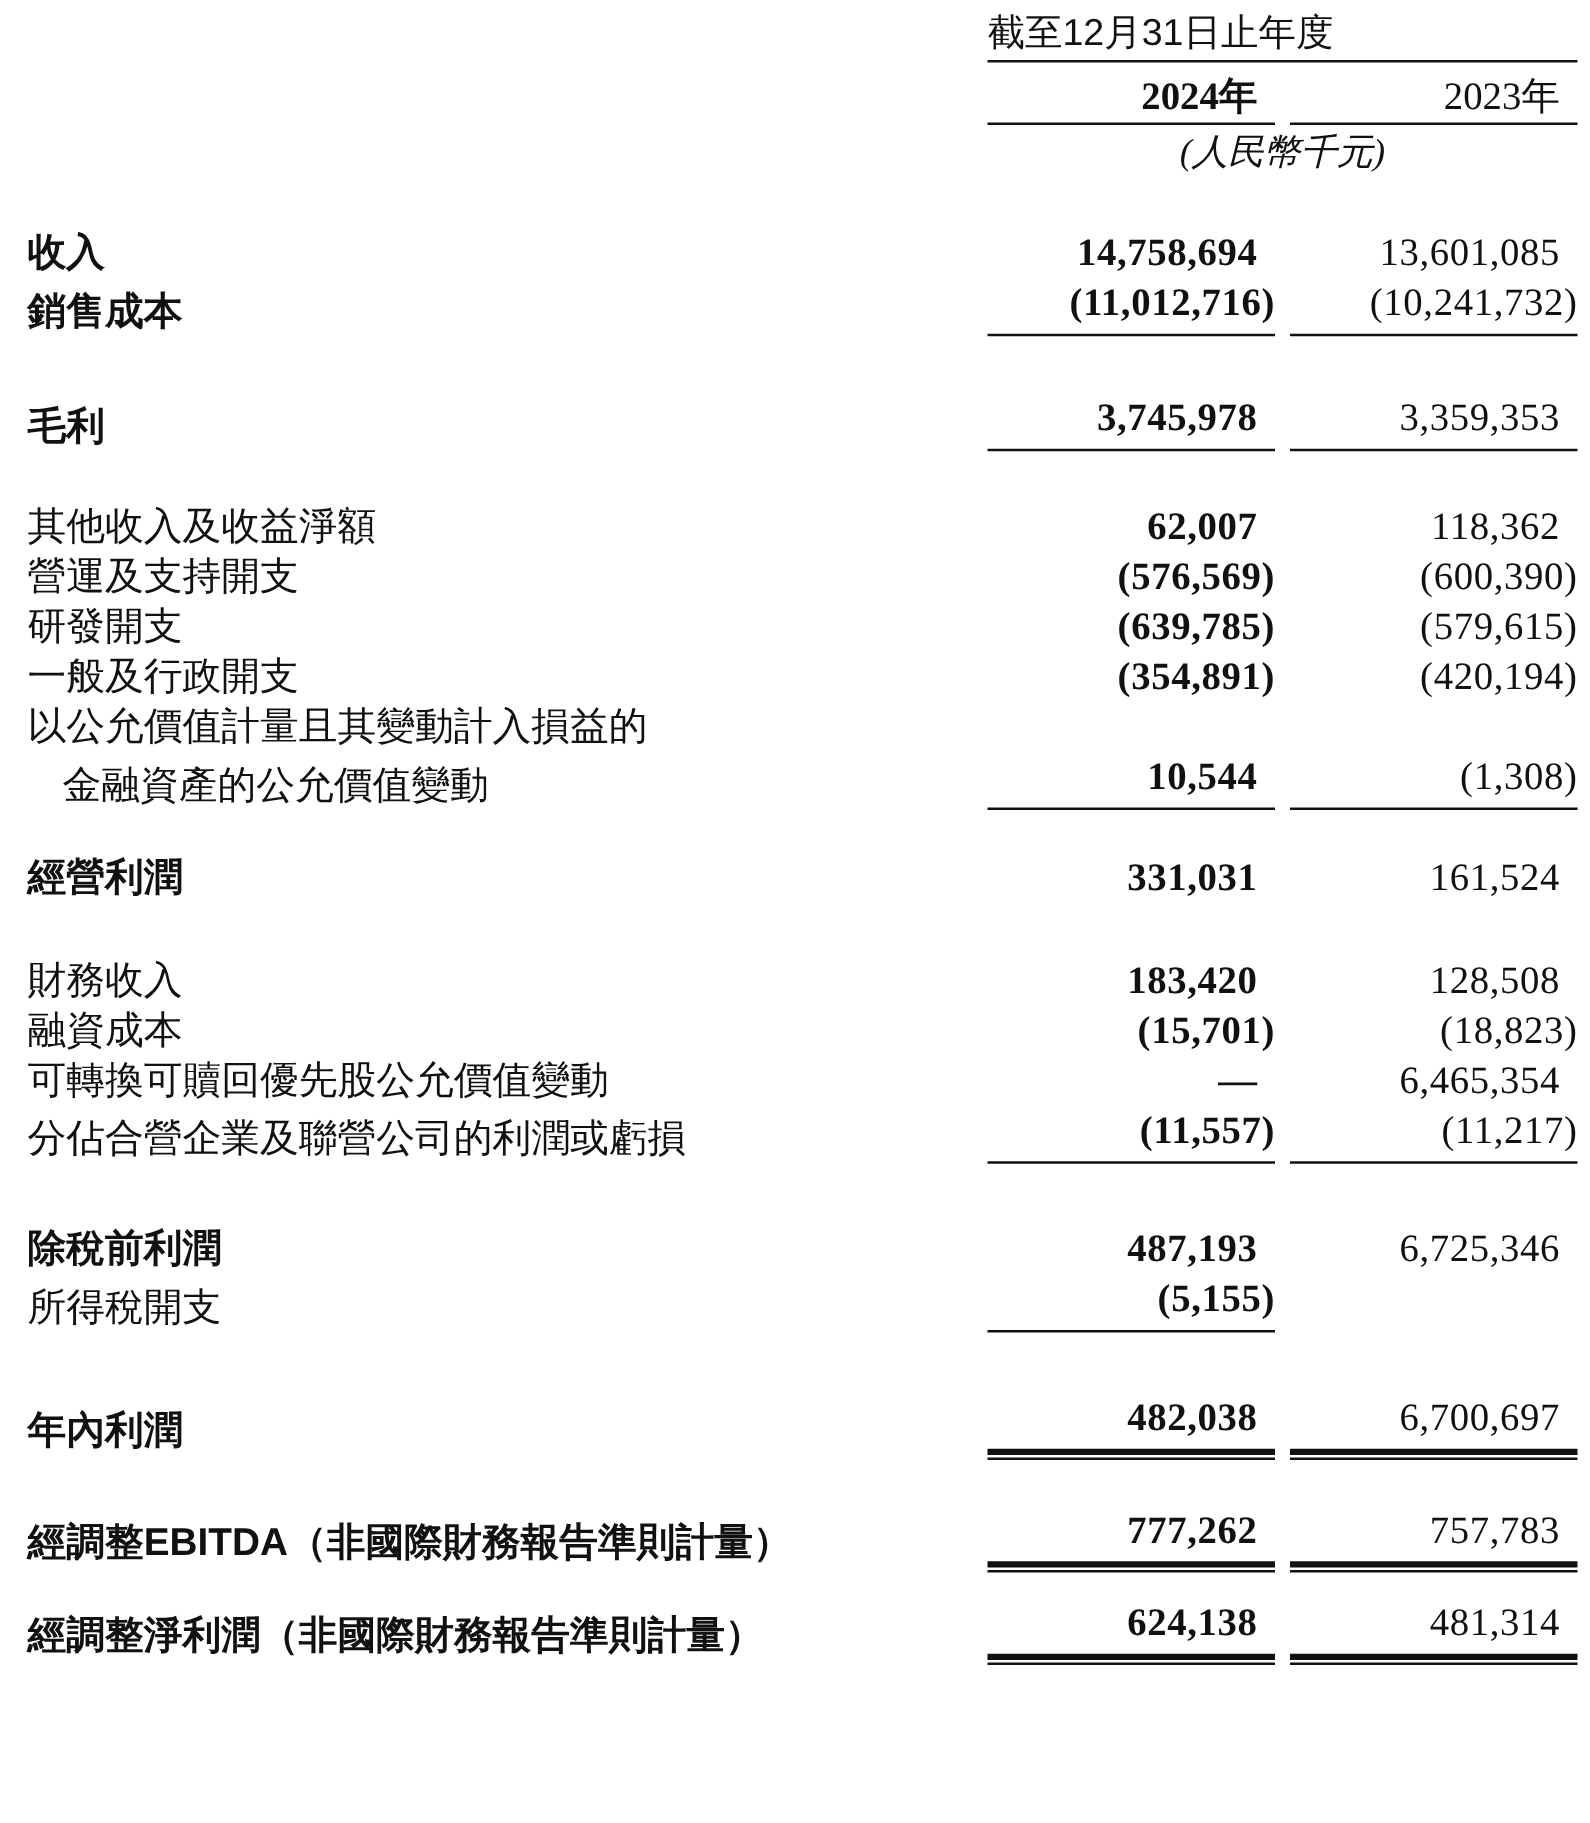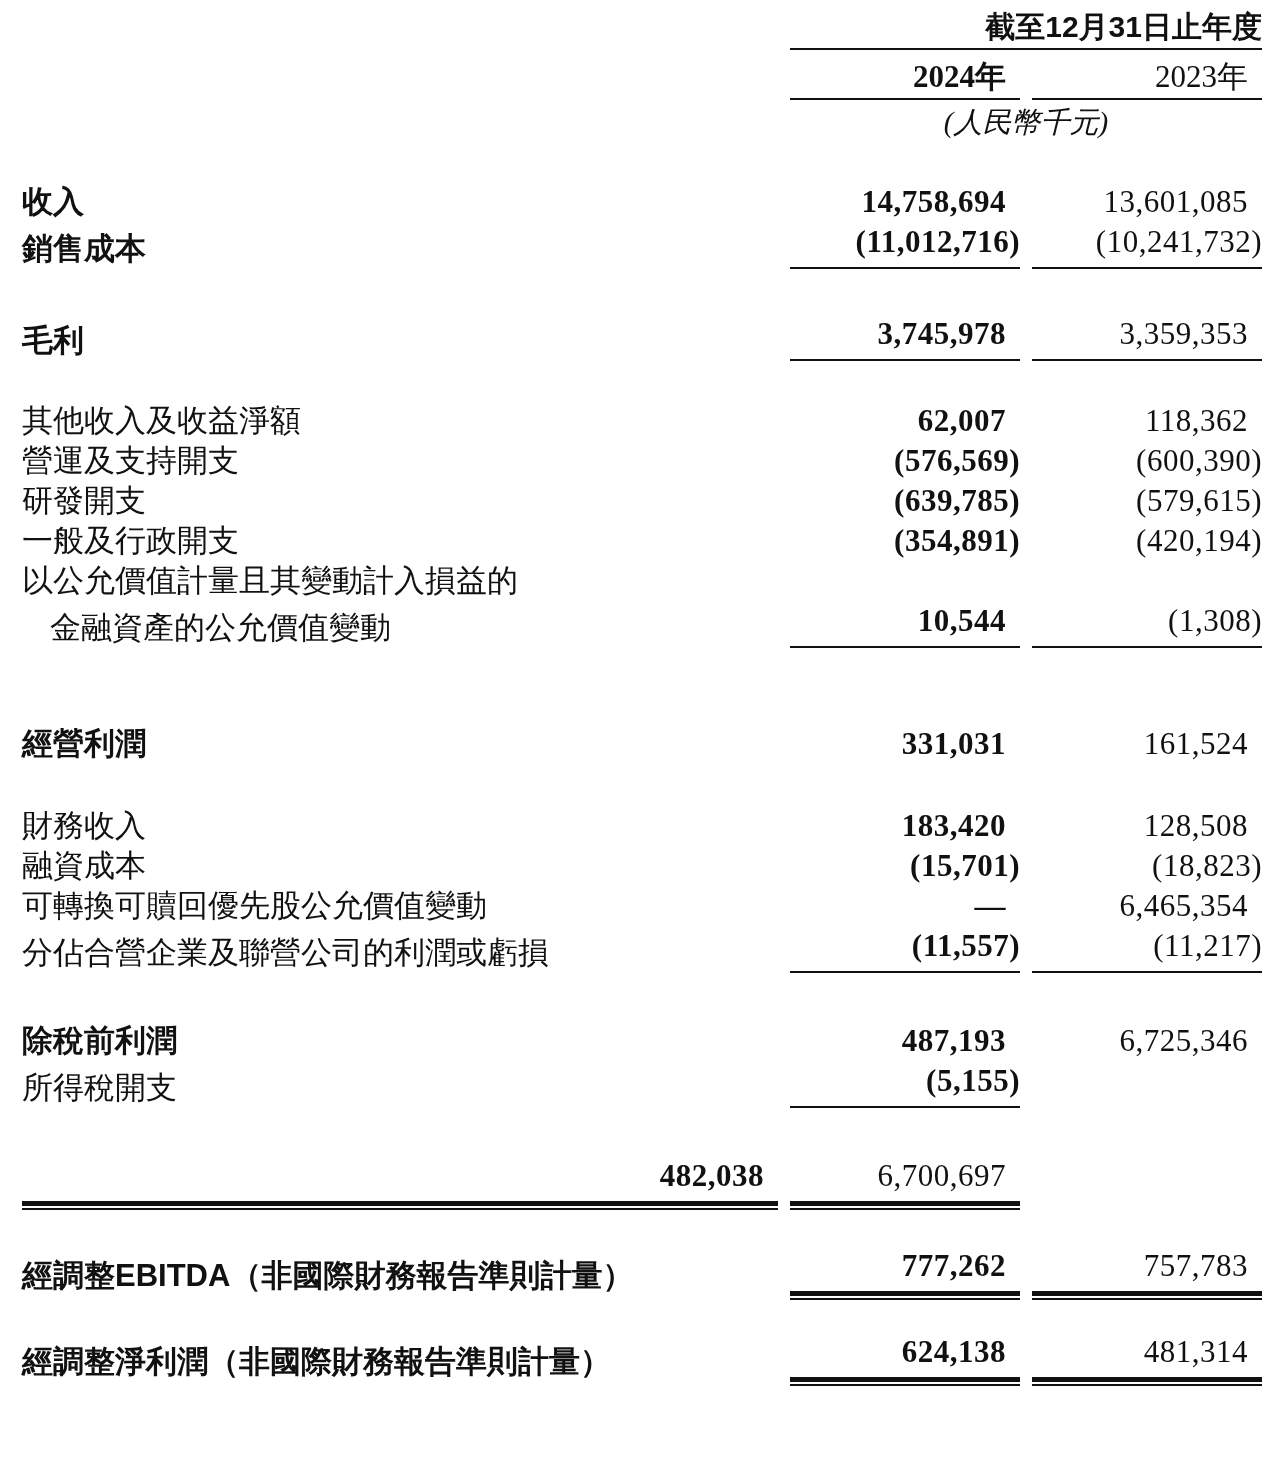--- a/index.html
+++ b/index.html
@@ -5,22 +5,22 @@
   html,body { margin:0; padding:0; background:#ffffff; }
   .sheet {
     width:1272px; height:1458px; box-sizing:border-box;
     padding:8px 10px 0 22px; overflow:hidden;
     color:#111; font-family:"Liberation Serif", serif;
   }
   
   .hdr { display:grid; grid-template-columns:1fr 472px; column-gap:12px; }
   .hdr-area { }
   .hdr-period {
-    text-align:right; font-family:"Liberation Sans", sans-serif;
-    font-weight:700; font-size:30px; line-height:38px;
+    text-align:left; font-family:"Liberation Sans", sans-serif;
+    font-weight:400; font-size:30px; line-height:38px;
     border-bottom:2px solid #111; padding-bottom:2px;
   }
   .hdr-years { display:grid; grid-template-columns:230px 230px; column-gap:12px; margin-top:6px; }
   .hy {
     text-align:right; padding-right:14px; font-size:31px; line-height:42px;
     border-bottom:2px solid #111; font-family:"Liberation Serif", serif;
   }
   .hy-24 { font-weight:700; }
   .hdr-unit {
     text-align:center; font-style:italic; font-size:29px; line-height:40px;
@@ -39,21 +39,21 @@
   .indent .lbl { padding-left:28px; }
   
   .rule .val { border-bottom:2px solid #111; padding-bottom:5px;text-align:right; }
   
   .rdouble .val { border-bottom:5px solid #111; padding-bottom:5px; position:relative; }
   .rdouble .val::after {
     content:""; position:absolute; left:0; right:0; bottom:-9px; height:2px; background:#111;
   }
   
   .mt28{} .mt40{margin-top:40px} .mt42{margin-top:42px}
-  .mt45{margin-top:45px} .mt48{margin-top:48px} .mt50{margin-top:76px} .mt52{margin-top:36px}
+  .mt45{margin-top:45px} .mt48{margin-top:48px} .mt50{margin-top:34px} .mt52{margin-top:24px}
 </style>
 </head>
 <body>
 
 <div class="sheet">
 
   <div class="hdr">
     <div></div>
     <div class="hdr-area">
       <div class="hdr-period">截至12月31日止年度</div>
@@ -145,20 +145,21 @@
     <div class="val v24">487,193</div>
     <div class="val">6,725,346</div>
   </div>
 
   <div class="row rule mt28">
     <div class="lbl">所得稅開支</div>
     <div class="val v24 paren">(5,155)</div>
   </div>
 
   <div class="row bold rdouble mt48">
+    <div class="lbl">年內利潤</div>
     <div class="val v24">482,038</div>
     <div class="val">6,700,697</div>
   </div>
 
   <div class="row bold rdouble mt40">
     <div class="lbl">經調整EBITDA（非國際財務報告準則計量）</div>
     <div class="val v24">777,262</div>
     <div class="val">757,783</div>
   </div>
 

